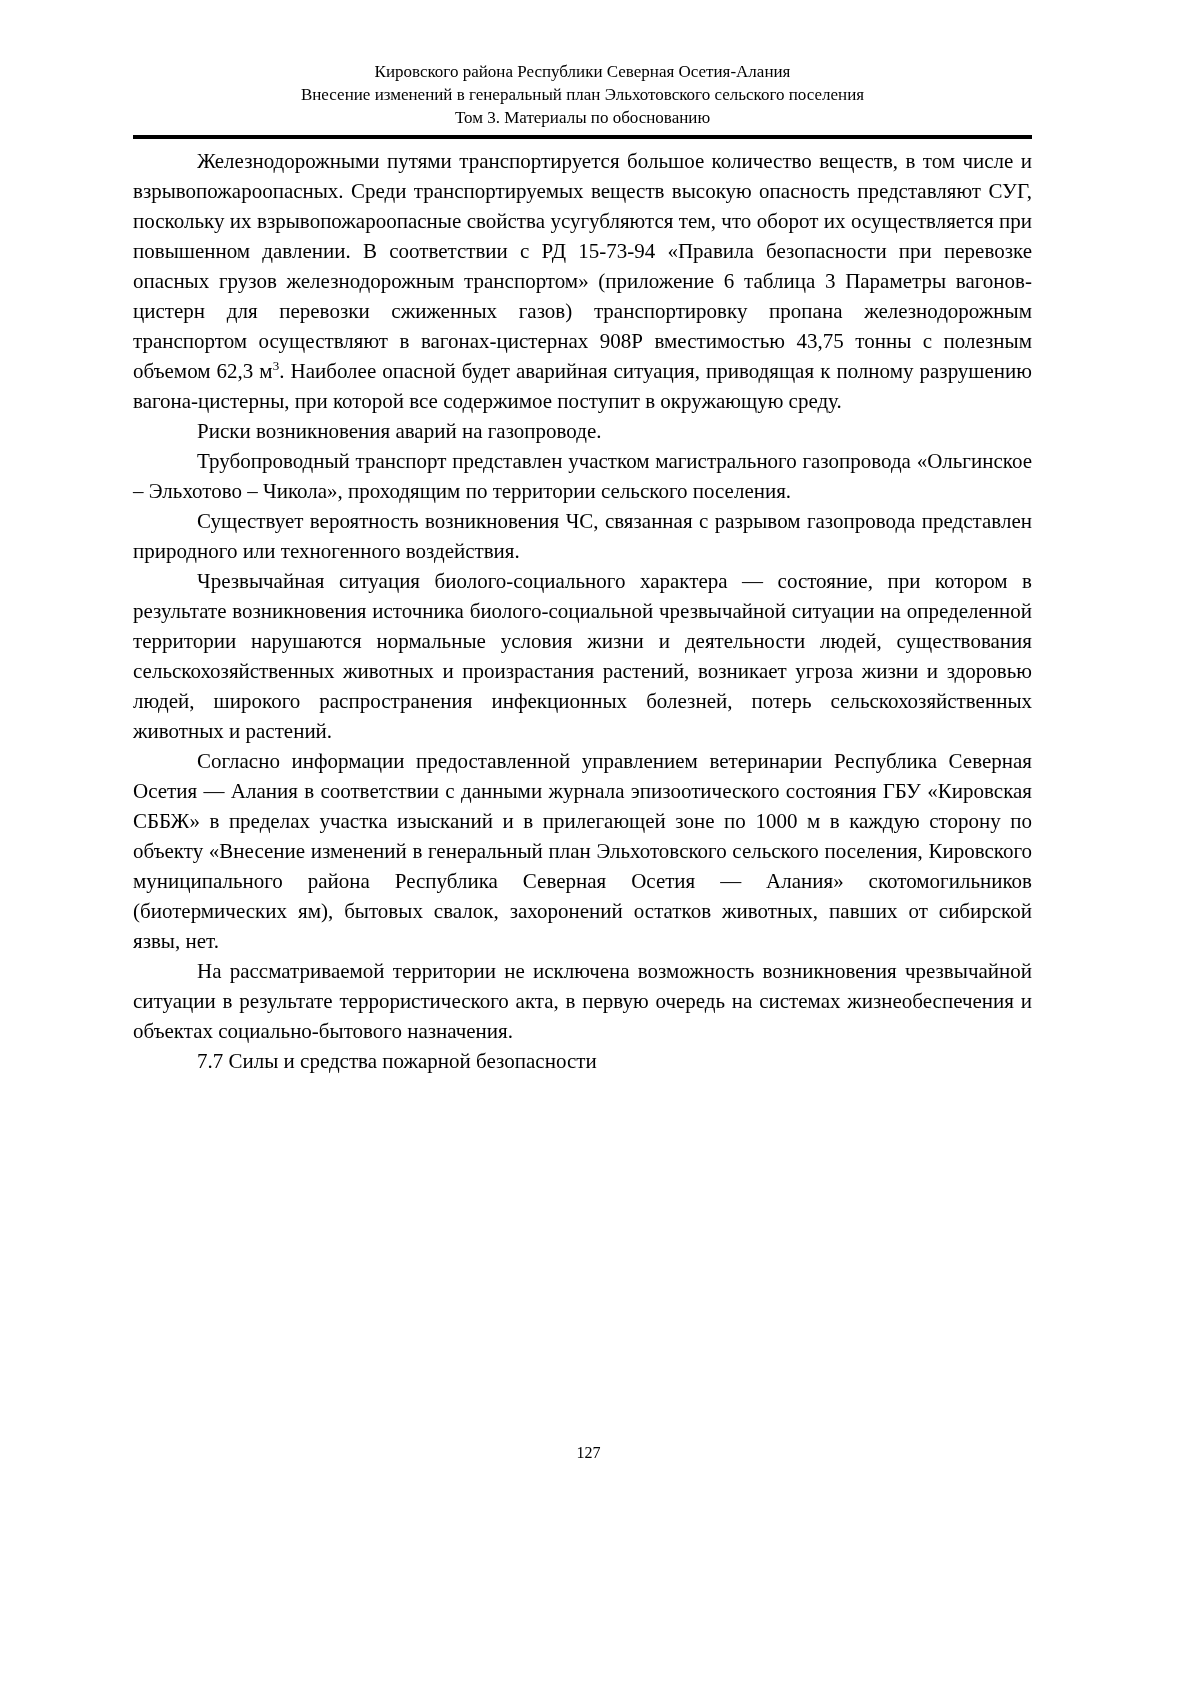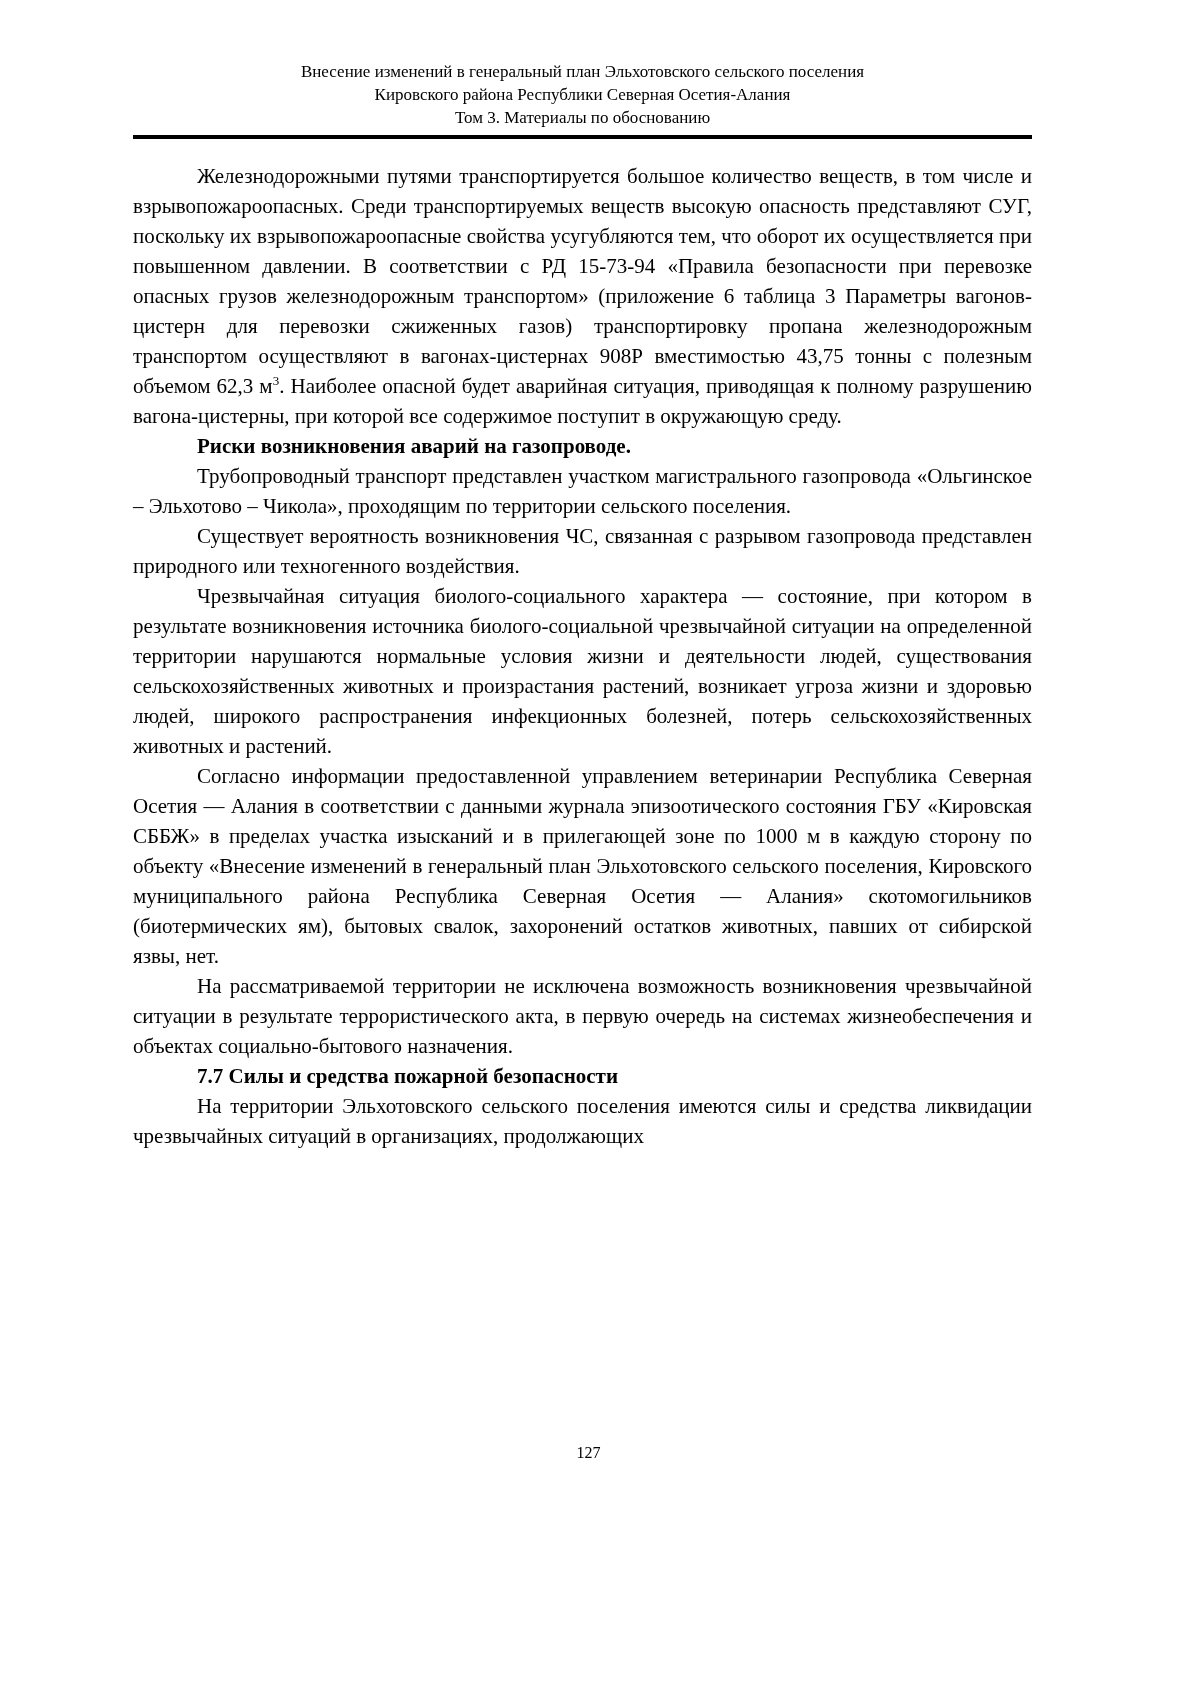--- a/index.html
+++ b/index.html
@@ -19,30 +19,30 @@
     font-size: 17px;
     line-height: 23px;
   }
   .header-rule {
     margin-top: 6px;
     height: 3px;
     border-top: 3px solid #000;
     border-bottom: 1px solid #000;
   }
   .doc-body {
-    margin-top: 22px;
+    margin-top: 7px;
     font-size: 21px;
     line-height: 30px;
     text-align: justify;
   }
   .doc-body p {
     margin: 0;
     text-indent: 64px;
   }
-  .bold { font-weight: 700; }
+  .bold { font-weight: 400; }
   .h64 { margin-top: 14px; }
   sup {
     font-size: 13px;
     line-height: 0;
     vertical-align: super;
   }
   .doc-footer {
     position: absolute;
     left: 145px;
     right: 168px;
@@ -50,22 +50,22 @@
     text-align: center;
     font-size: 16px;
   }
 </style>
 </head>
 <body>
 
 <div class="page">
 
   <header class="doc-header">
+    <div>Кировского района Республики Северная Осетия-Алания</div>
     <div>Внесение изменений в генеральный план Эльхотовского сельского поселения</div>
-    <div>Кировского района Республики Северная Осетия-Алания</div>
     <div>Том 3. Материалы по обоснованию</div>
     <div class="header-rule"></div>
   </header>
 
   <main class="doc-body">
 
     <p><span>Железнодорожными путями транспортируется большое количество веществ, в том числе и взрывопожароопасных. Среди транспортируемых веществ высокую опасность представляют СУГ, поскольку их взрывопожароопасные свойства усугубляются тем, что оборот их осуществляется при повышенном давлении. В соответствии с РД 15-73-94 «Правила безопасности при перевозке опасных грузов железнодорожным транспортом» (приложение 6 таблица 3 Параметры вагонов-цистерн для перевозки сжиженных газов) транспортировку пропана железнодорожным транспортом осуществляют в вагонах-цистернах 908Р вместимостью 43,75 тонны с полезным объемом 62,3 м</span><sup>3</sup><span>. Наиболее опасной будет аварийная ситуация, приводящая к полному разрушению вагона-цистерны, при которой все содержимое поступит в окружающую среду.</span></p>
 
     <p class="bold">Риски возникновения аварий на газопроводе.</p>
 
@@ -75,21 +75,20 @@
 
 
     <p>Чрезвычайная ситуация биолого-социального характера — состояние, при котором в результате возникновения источника биолого-социальной чрезвычайной ситуации на определенной территории нарушаются нормальные условия жизни и деятельности людей, существования сельскохозяйственных животных и произрастания растений, возникает угроза жизни и здоровью людей, широкого распространения инфекционных болезней, потерь сельскохозяйственных животных и растений.</p>
 
     <p>Согласно информации предоставленной управлением ветеринарии Республика Северная Осетия — Алания в соответствии с данными журнала эпизоотического состояния ГБУ «Кировская СББЖ» в пределах участка изысканий и в прилегающей зоне по 1000 м в каждую сторону по объекту «Внесение изменений в генеральный план Эльхотовского сельского поселения, Кировского муниципального района Республика Северная Осетия — Алания» скотомогильников (биотермических ям), бытовых свалок, захоронений остатков животных, павших от сибирской язвы, нет.</p>
 
     <p>На рассматриваемой территории не исключена возможность возникновения чрезвычайной ситуации в результате террористического акта, в первую очередь на системах жизнеобеспечения и объектах социально-бытового назначения.</p>
 
     <p class="bold h64">7.7 Силы и средства пожарной безопасности</p>
 
-    <p>На территории Эльхотовского сельского поселения имеются силы и средства ликвидации чрезвычайных ситуаций в организациях, продолжающих</p>
 
   </main>
 
   <footer class="doc-footer">
     <span>127</span>
   </footer>
 
 </div>
 
 </body></html>

